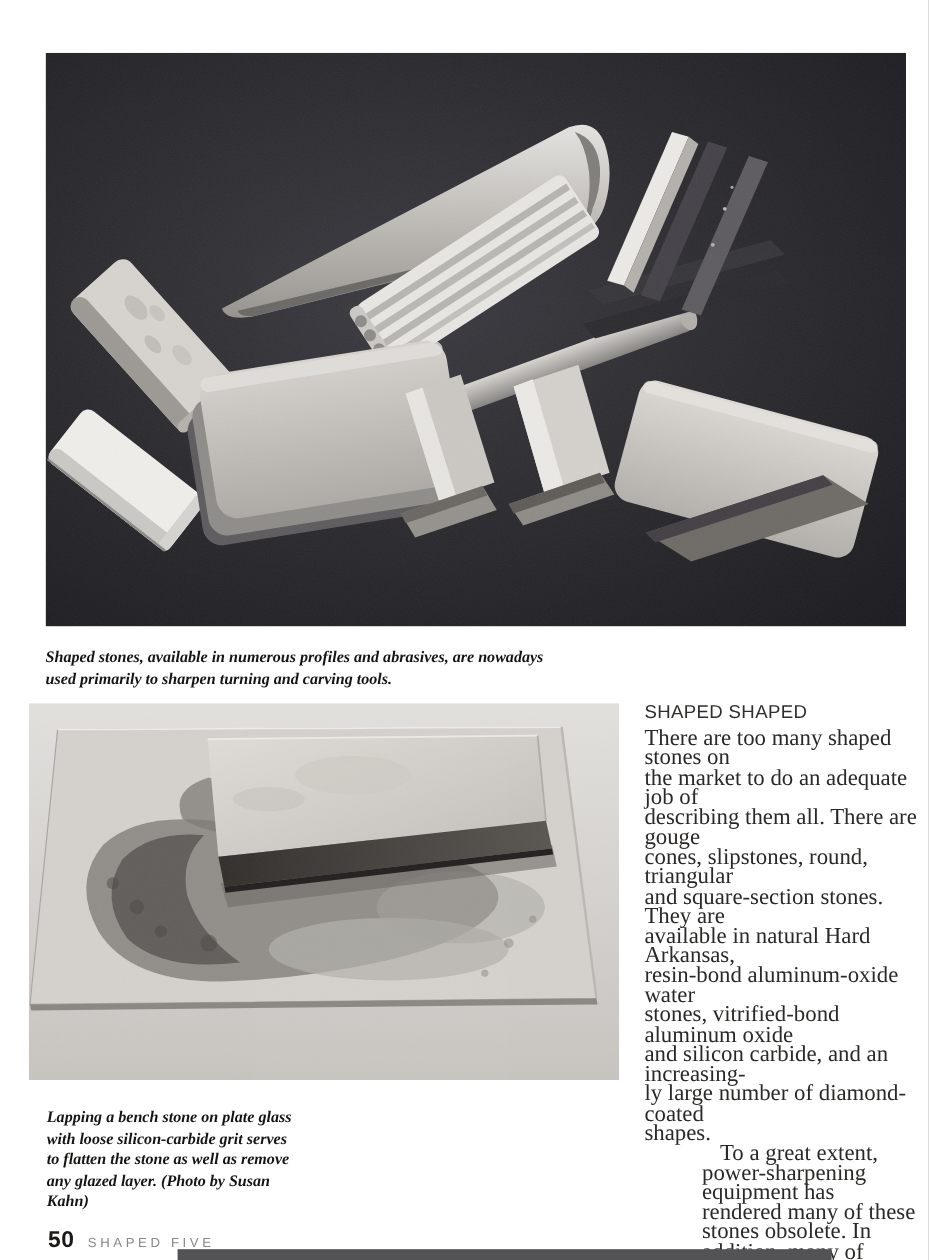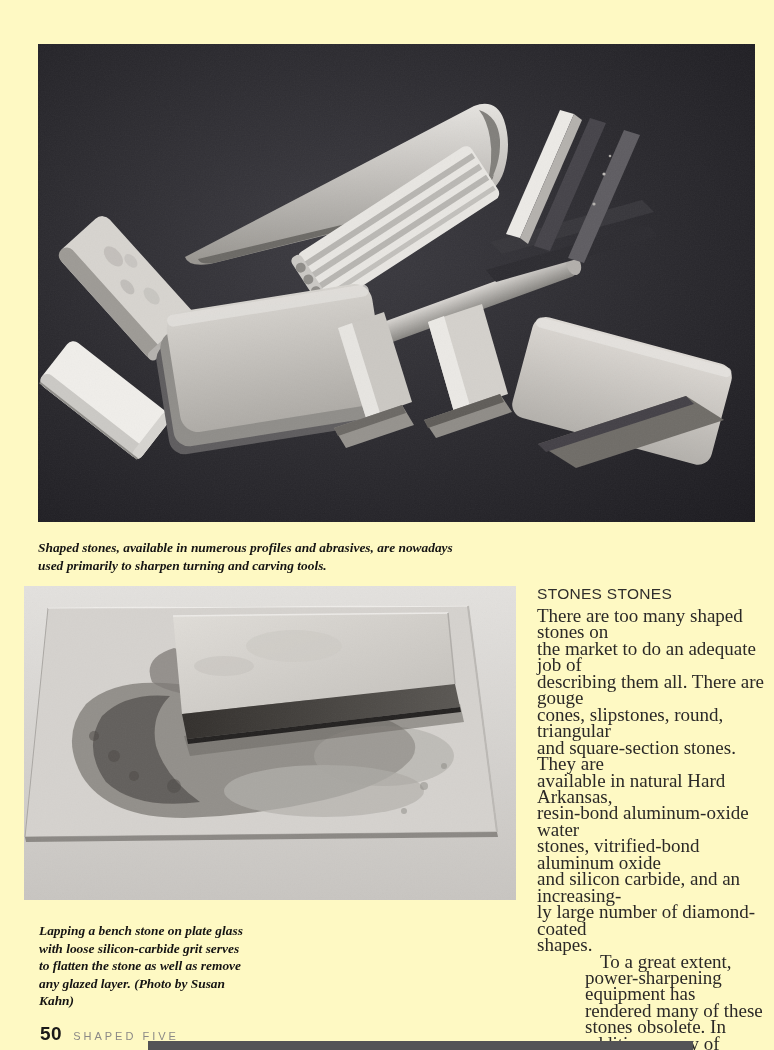--- a/index.html
+++ b/index.html
@@ -1,18 +1,18 @@
 <!DOCTYPE html>
 <html><head>
 <meta charset="utf-8">
 <style>
   html,body{margin:0;padding:0;background:#9a9a9a;}
   .page{
     position:relative;width:774px;height:1050px;margin:0 auto;
-    background:#fef9c3;overflow:hidden;
+    background:#ffffff;overflow:hidden;
     font-family:"Liberation Serif",serif;
   }
   figure{margin:0;position:absolute;padding:0;}
   figure svg{display:block;width:100%;height:100%;}
   .photo-top{left:38px;top:44px;width:717px;height:478px;}
   .photo-bottom{left:24px;top:586px;width:492px;height:314px;}
   .caption{
     position:absolute;white-space:pre-line;
     font-family:"Liberation Serif",serif;font-style:italic;font-weight:bold;
     color:#151413;
@@ -208,21 +208,21 @@
     </svg>
   </figure>
 
   <p class="caption caption-bottom">Lapping a bench stone on plate glass
 with loose silicon-carbide grit serves
 to flatten the stone as well as remove
 any glazed layer. (Photo by Susan
 Kahn)</p>
 
   <section class="article">
-    <h2>STONES STONES</h2>
+    <h2>SHAPED SHAPED</h2>
     <p class="p1">There are too many shaped stones on
 the market to do an adequate job of
 describing them all. There are gouge
 cones, slipstones, round, triangular
 and square-section stones. They are
 available in natural Hard Arkansas,
 resin-bond aluminum-oxide water
 stones, vitrified-bond aluminum oxide
 and silicon carbide, and an increasing-
 ly large number of diamond-coated

